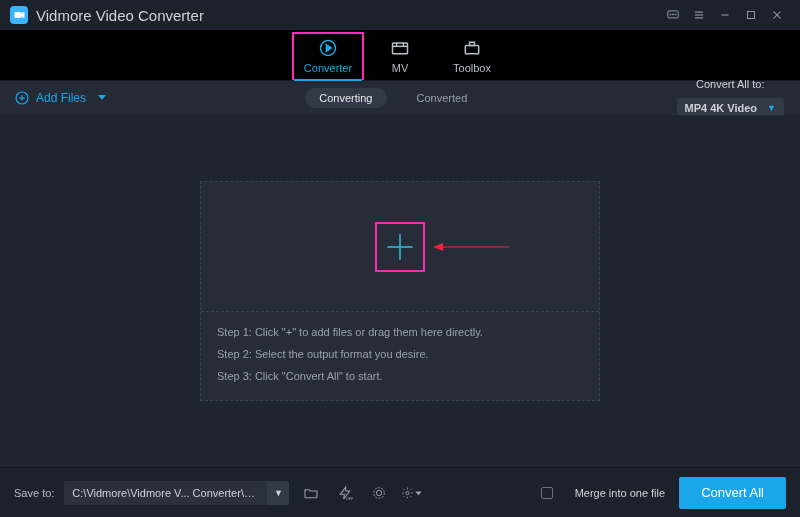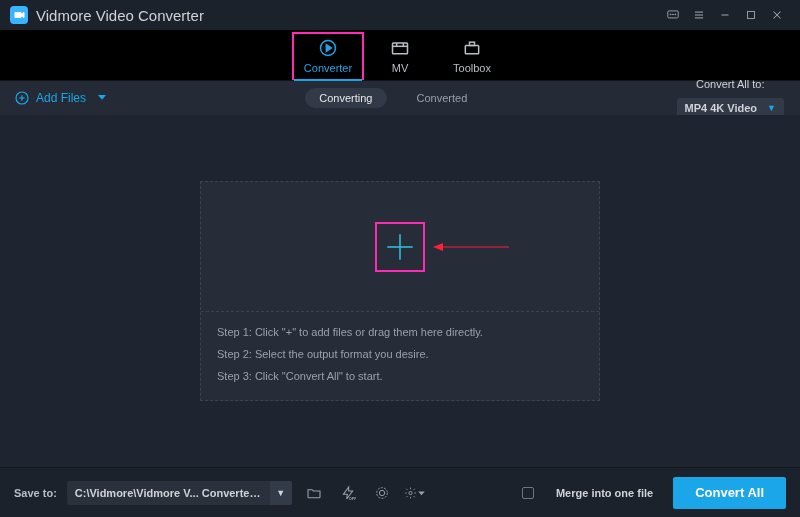--- a/index.html
+++ b/index.html
@@ -41,31 +41,31 @@
 .main { flex: 1; background: #1f2530; display: flex; align-items: center; justify-content: center; position: relative; }
 .dropzone { width: 400px; border: 1px dashed #3a4352; background: #262d38; display: flex; flex-direction: column; }
 .dz-top { height: 130px; display: flex; align-items: center; justify-content: center; border-bottom: 1px dashed #3a4352; position: relative; }
 .plusbox { width: 50px; height: 50px; border: 2px solid #ff2bb5; display: flex; align-items: center; justify-content: center; cursor: pointer; }
 .plusbox svg { width: 34px; height: 34px; stroke: #2fb3cf; }
 .arrow-anno { position: absolute; left: calc(50% + 33px); top: 50%; transform: translateY(-50%); }
 .arrow-anno svg { display:block; }
 .dz-bottom { padding: 14px 16px 18px 16px; display: flex; flex-direction: column; gap: 10px; font-size: 11px; color: #9aa1ab; }
 
 
-.bottombar { height: 50px; background: #1c222c; display: flex; align-items: center; padding: 0 14px; gap: 10px; font-size: 11px; color: #cfd2d6; border-top: 1px solid #12161d; font-weight: bold; }
+.bottombar { height: 50px; background: #1c222c; display: flex; align-items: center; padding: 0 14px; gap: 10px; font-size: 11px; color: #cfd2d6; border-top: 1px solid #12161d; }
 .saveto { color: #b8bdc6; }
 .pathbox { flex: 0 0 225px; display: flex; align-items: center; background: #2a313d; border-radius: 2px; height: 24px; overflow: hidden; }
 .pathbox .path { flex: 1; padding: 0 8px; color: #cfd2d6; white-space: nowrap; overflow: hidden; text-overflow: ellipsis; font-size: 11px; }
 .pathbox .dropbtn { width: 22px; height: 24px; display: flex; align-items: center; justify-content: center; background: #333b48; cursor: pointer; color: #cfd2d6; font-size: 9px; }
 .iconbtn { width: 24px; height: 24px; display: flex; align-items: center; justify-content: center; background: transparent; color: #9aa1ab; cursor: pointer; }
 .iconbtn svg { width: 16px; height: 16px; }
 .bb-spacer { flex: 1; }
 .merge { display: flex; align-items: center; gap: 22px; cursor: pointer; color: #cfd2d6; }
 .merge .cb { width: 12px; height: 12px; border: 1px solid #6d7480; border-radius: 2px; }
-.convertbtn { background: #1aa6e8; color: #fff; height: 32px; padding: 0 22px; display: flex; align-items: center; justify-content: center; border-radius: 2px; cursor: pointer; font-size: 13px; margin-left: 10px; }
+.convertbtn { background: #1aa6e8; color: #fff; height: 32px; padding: 0 22px; display: flex; align-items: center; justify-content: center; border-radius: 2px; cursor: pointer; font-size: 13px; margin-left: 4px; }
 </style>
 </head>
 <body>
 
 <div class="app">
 
   <div class="titlebar">
     <div class="app-icon">
       <svg viewBox="0 0 24 24" fill="none" stroke="#fff" stroke-width="2">
           <rect x="3" y="6" width="14" height="12" rx="2" fill="#fff" stroke="none"></rect>

